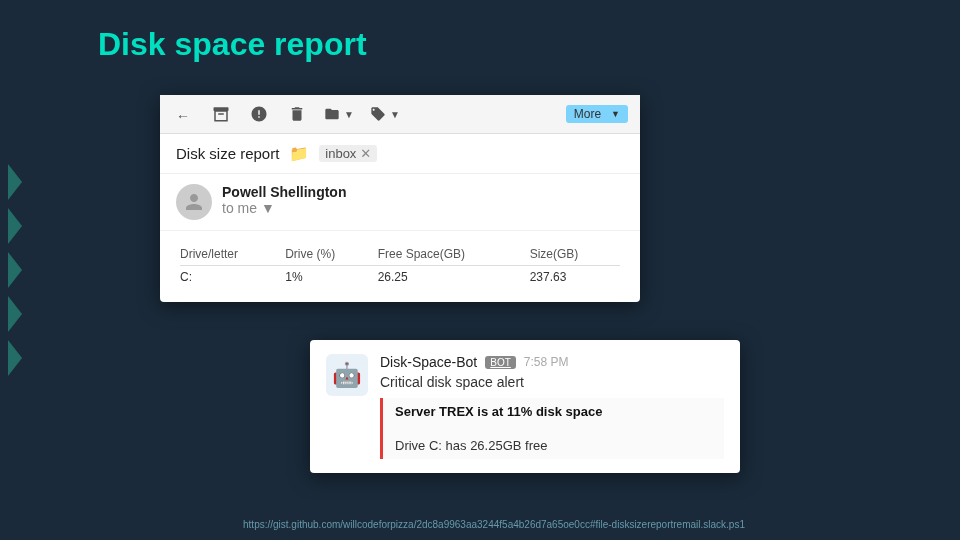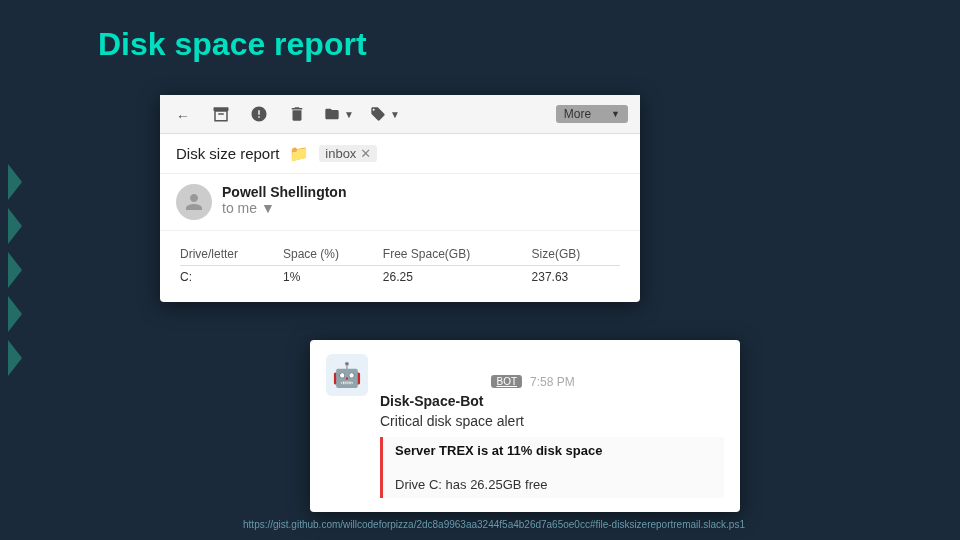--- a/index.html
+++ b/index.html
@@ -102,22 +102,22 @@
       gap: 4px;
       color: #555;
       font-size: 13px;
       cursor: pointer;
     }
 
     .toolbar-more {
       margin-left: auto;
       display: flex;
       align-items: center;
-      gap: 20px;
-      background: #a3a3a3;
+      gap: 10px;
+      background: #7dd3fc;
       padding: 2px 8px;
       border-radius: 3px;
       cursor: pointer;
       font-size: 12px;
       color: #333;
     }
 
     .email-header {
       padding: 10px 16px;
       border-bottom: 1px solid #eee;
@@ -254,24 +254,23 @@
     }
 
     .bot-header {
       display: flex;
       align-items: center;
       gap: 8px;
       margin-bottom: 4px;
     }
 
     .bot-name {
-      font-weight: bold;
+      font-weight: normal;
       font-size: 14px;
       color: #222;
-      margin-top: 39px;
     }
 
     .bot-badge {
       background: #888;
       color: white;
       font-size: 10px;
       padding: 1px 5px;
       border-radius: 3px;
       text-decoration: underline;
     }
@@ -379,21 +378,21 @@
         <span>▼</span>
       </div>
     </div>
   </div>
 
   <div class="email-body">
     <table class="email-table">
       <thead>
         <tr>
           <th>Drive/letter</th>
-          <th>Space (%)</th>
+          <th>Drive (%)</th>
           <th>Free Space(GB)</th>
           <th>Size(GB)</th>
         </tr>
       </thead>
       <tbody id="disk-table-body">
       <tr>
             <td>C:</td>
             <td>1%</td>
             <td>26.25</td>
             <td>237.63</td>

